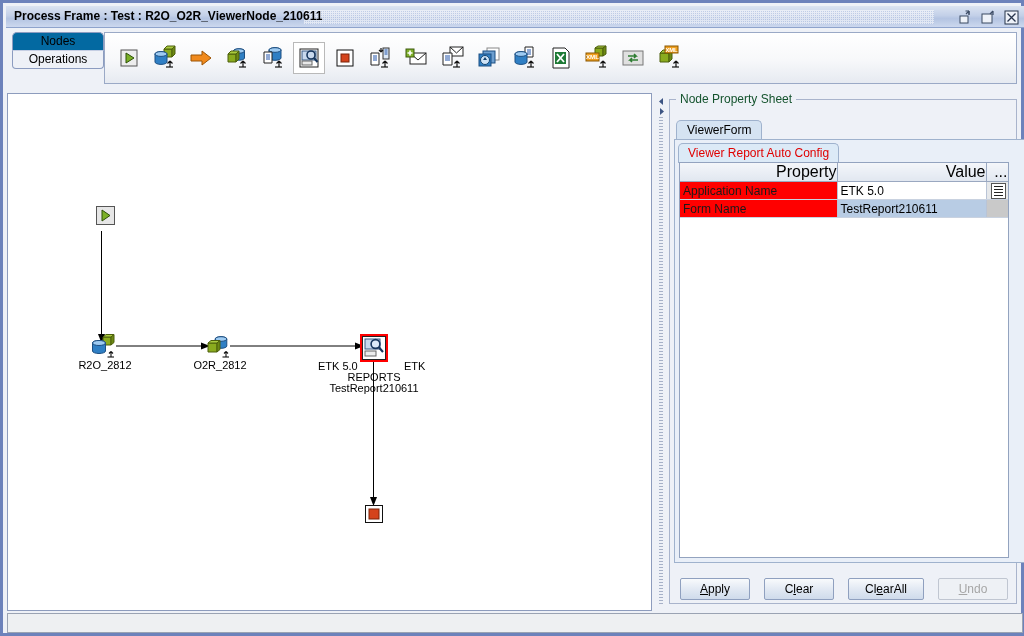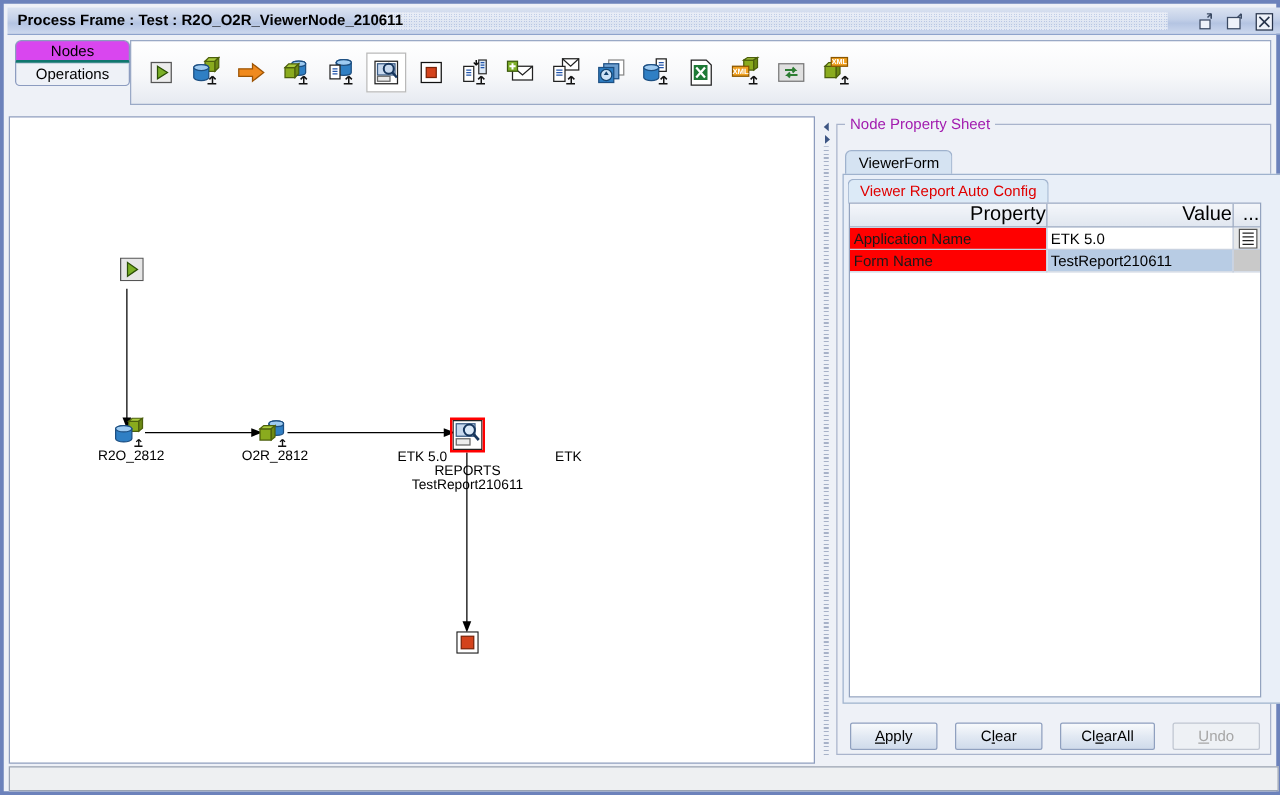--- a/index.html
+++ b/index.html
@@ -74,22 +74,22 @@
     font-size: 12px;
     text-align: center;
     line-height: 17px;
     color: #000;
     border: 1px solid #8c9cc0;
     border-right: 1px solid #8c9cc0;
     background: #e8edf7;
   }
   .side-tab.sel {
     top: 0;
-    background: #d946ef;
-    border-bottom: 3px solid #0f766e;
+    background: #0369a1;
+    border-bottom: 1px solid #0f766e;
     border-top-left-radius: 5px;
     border-top-right-radius: 5px;
   }
   .side-tab.unsel {
     top: 18px;
     background: #eef1f7;
     border-top: 1px solid #c5cee3;
     border-bottom-left-radius: 4px;
     border-bottom-right-radius: 4px;
   }
@@ -155,21 +155,21 @@
     width: 348px; height: 505px;
     border: 1px solid #a9b4cc;
     box-sizing: border-box;
     background: #eef1f7;
   }
   #prop-group-title {
     position: absolute; left: 6px; top: -1px;
     background: #eef1f7;
     padding: 0 4px;
     font-size: 12px;
-    color: #a21caf;
+    color: #14532d;
     transform: translateY(-50%);
   }
 
   
   #outer-tabbar {
     position: absolute; left: 6px; top: 20px;
     width: 336px; height: 20px;
   }
   .tab-outer {
     position: absolute; left: 0; top: 0;
@@ -594,21 +594,21 @@
       <div class="node-icon" style="left:354px; top:242px;">
         <svg width="24" height="24" viewBox="0 0 24 24">
           <rect x="0.5" y="0.5" width="23" height="23" fill="#fff" stroke="#222"></rect>
           <rect x="3" y="3" width="15" height="10" fill="#c8d9ee" stroke="#3a5c85"></rect>
           <rect x="3" y="15" width="11" height="5" fill="#ededed" stroke="#666"></rect>
           <circle cx="13.5" cy="8" r="4.4" fill="#dbe9f8" stroke="#17365d" stroke-width="1.6"></circle>
           <path d="M16.8 11.3 L21 16" stroke="#17365d" stroke-width="2.2"></path>
         </svg>
       </div>
       <div class="node-label" style="left:310px; top:266px; text-align:left;">ETK 5.0</div>
-      <div class="node-label" style="left:396px; top:266px; text-align:left;margin-left:40px;">ETK</div>
+      <div class="node-label" style="left:396px; top:266px; text-align:left;">ETK</div>
       <div class="node-label" style="left:330px; top:277px; width:72px;">REPORTS</div>
       <div class="node-label" style="left:311px; top:288px; width:110px;">TestReport210611</div>
 
       <div class="node-icon" style="left:357px; top:411px;">
         <svg width="18" height="18" viewBox="0 0 18 18">
           <rect x="0.5" y="0.5" width="17" height="17" fill="#fff" stroke="#111"></rect>
           <rect x="4" y="4" width="10" height="10" fill="#d4431c" stroke="#7b2308"></rect>
         </svg>
       </div>
     </div>

